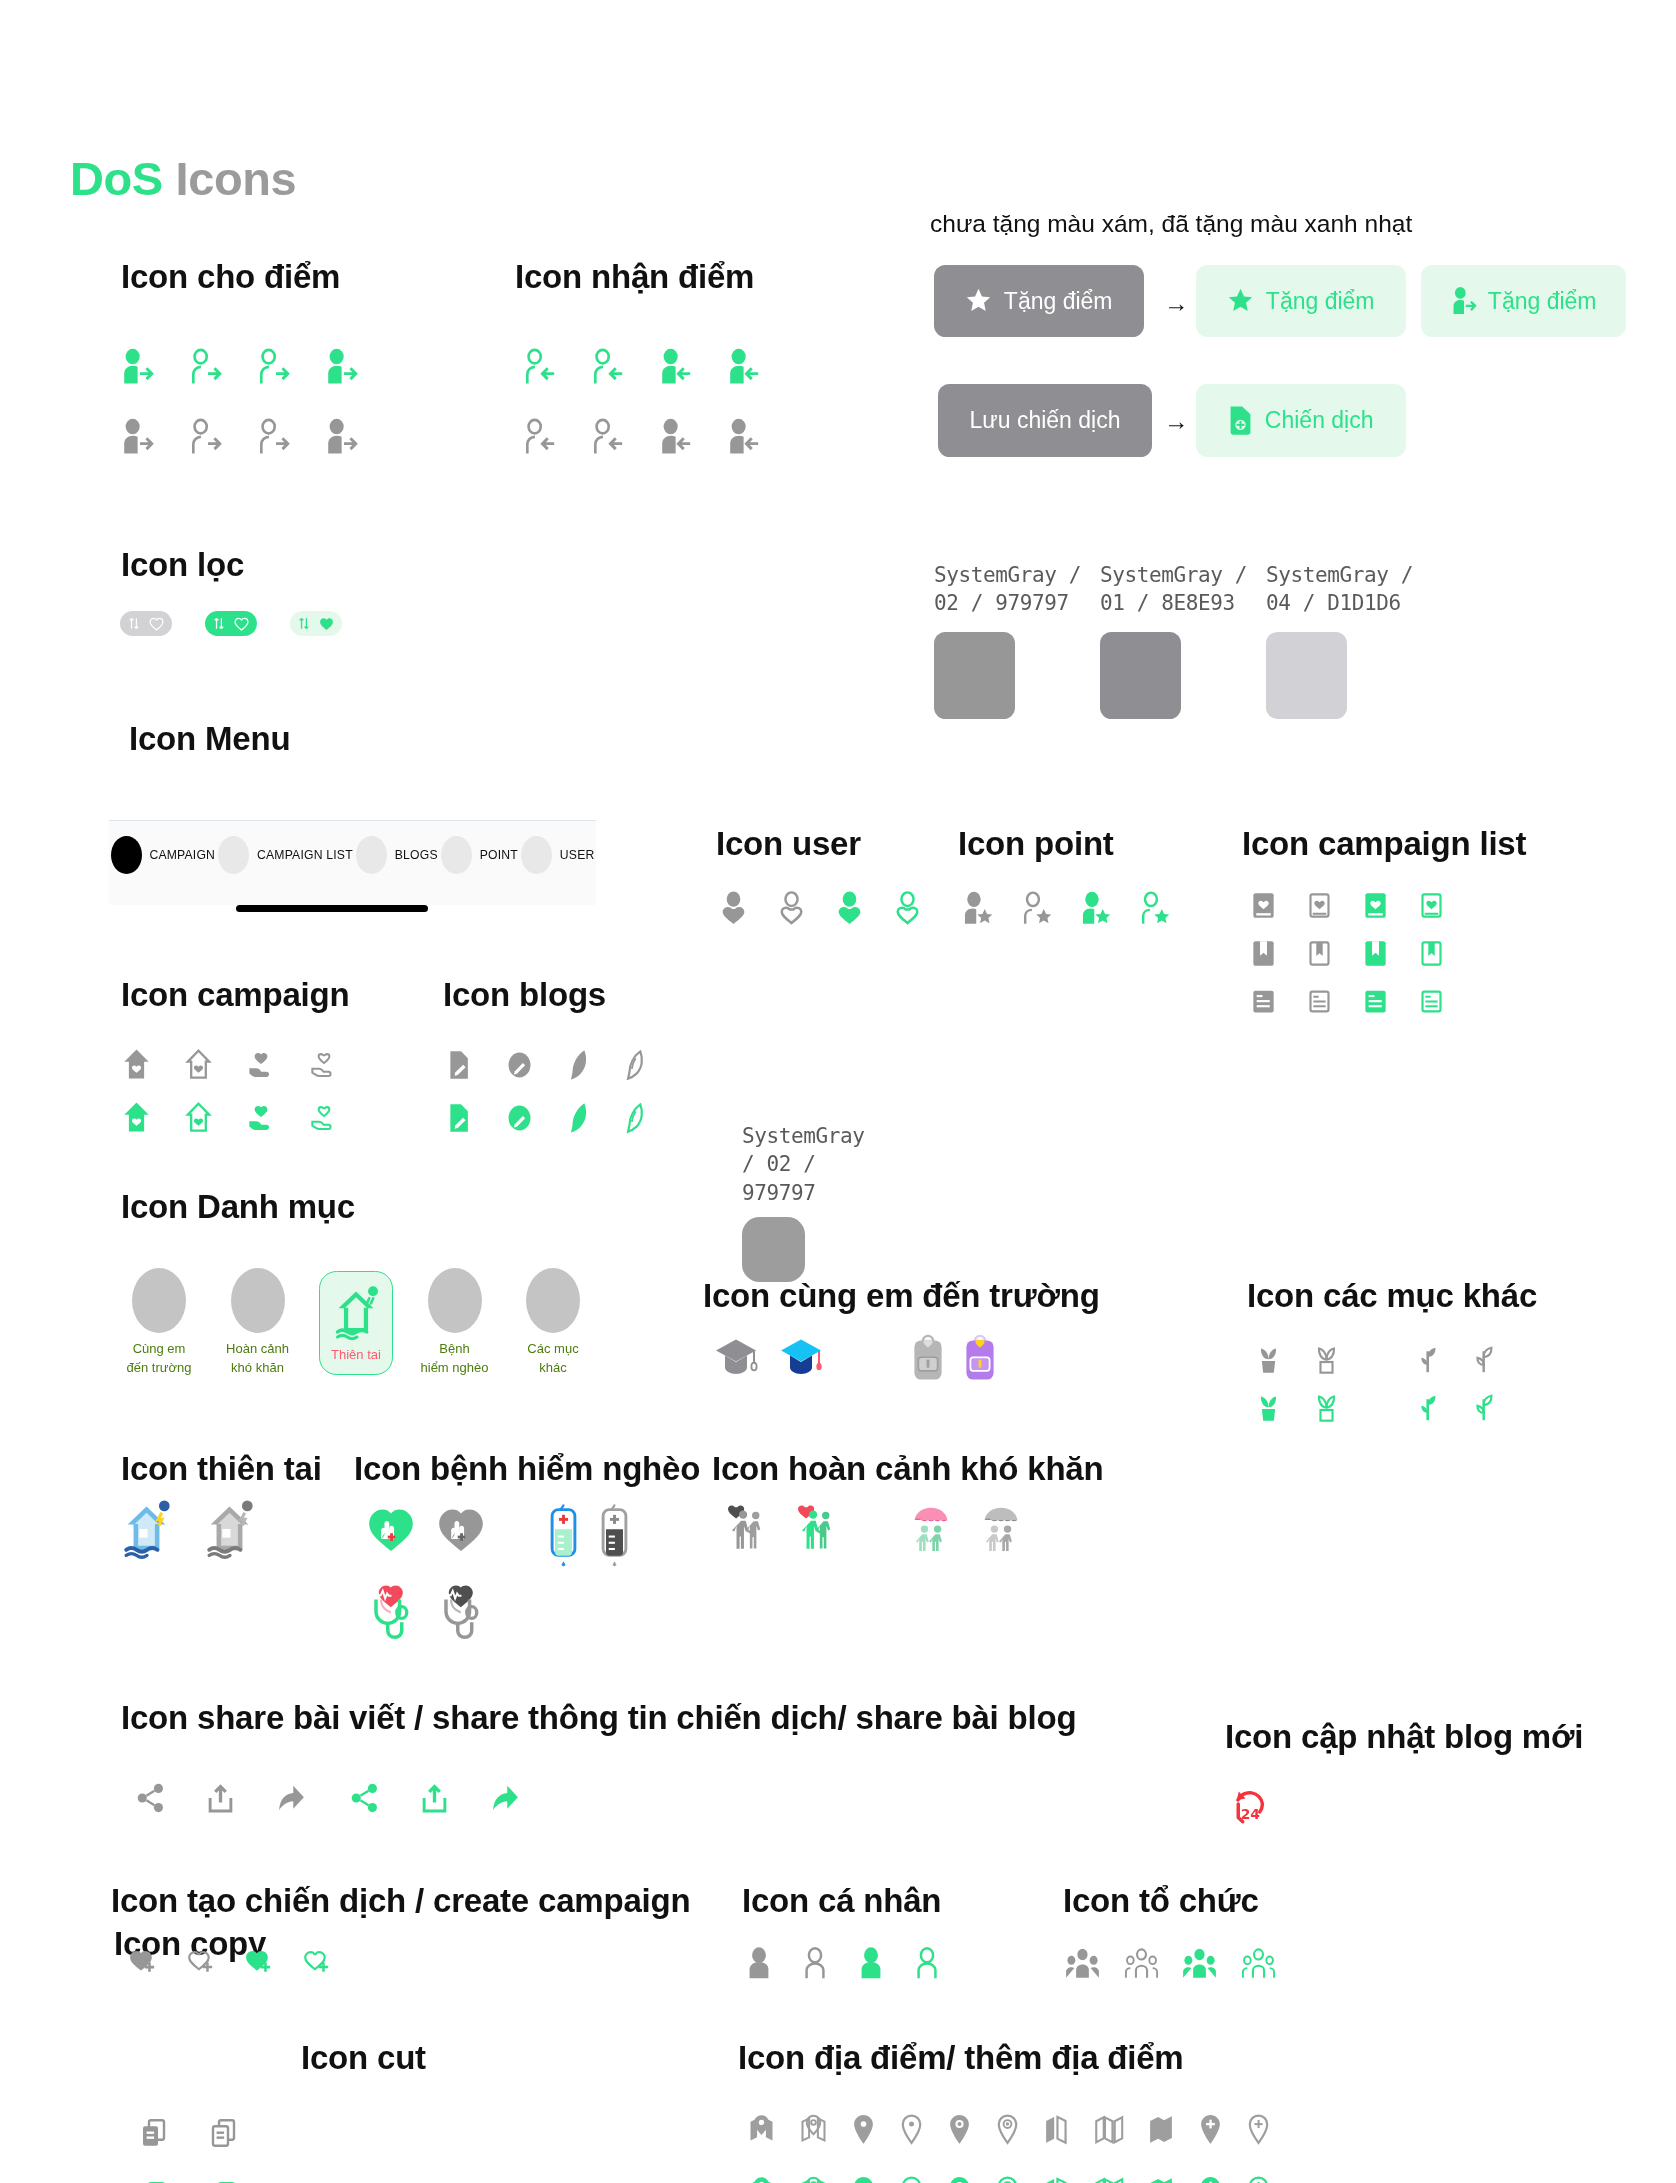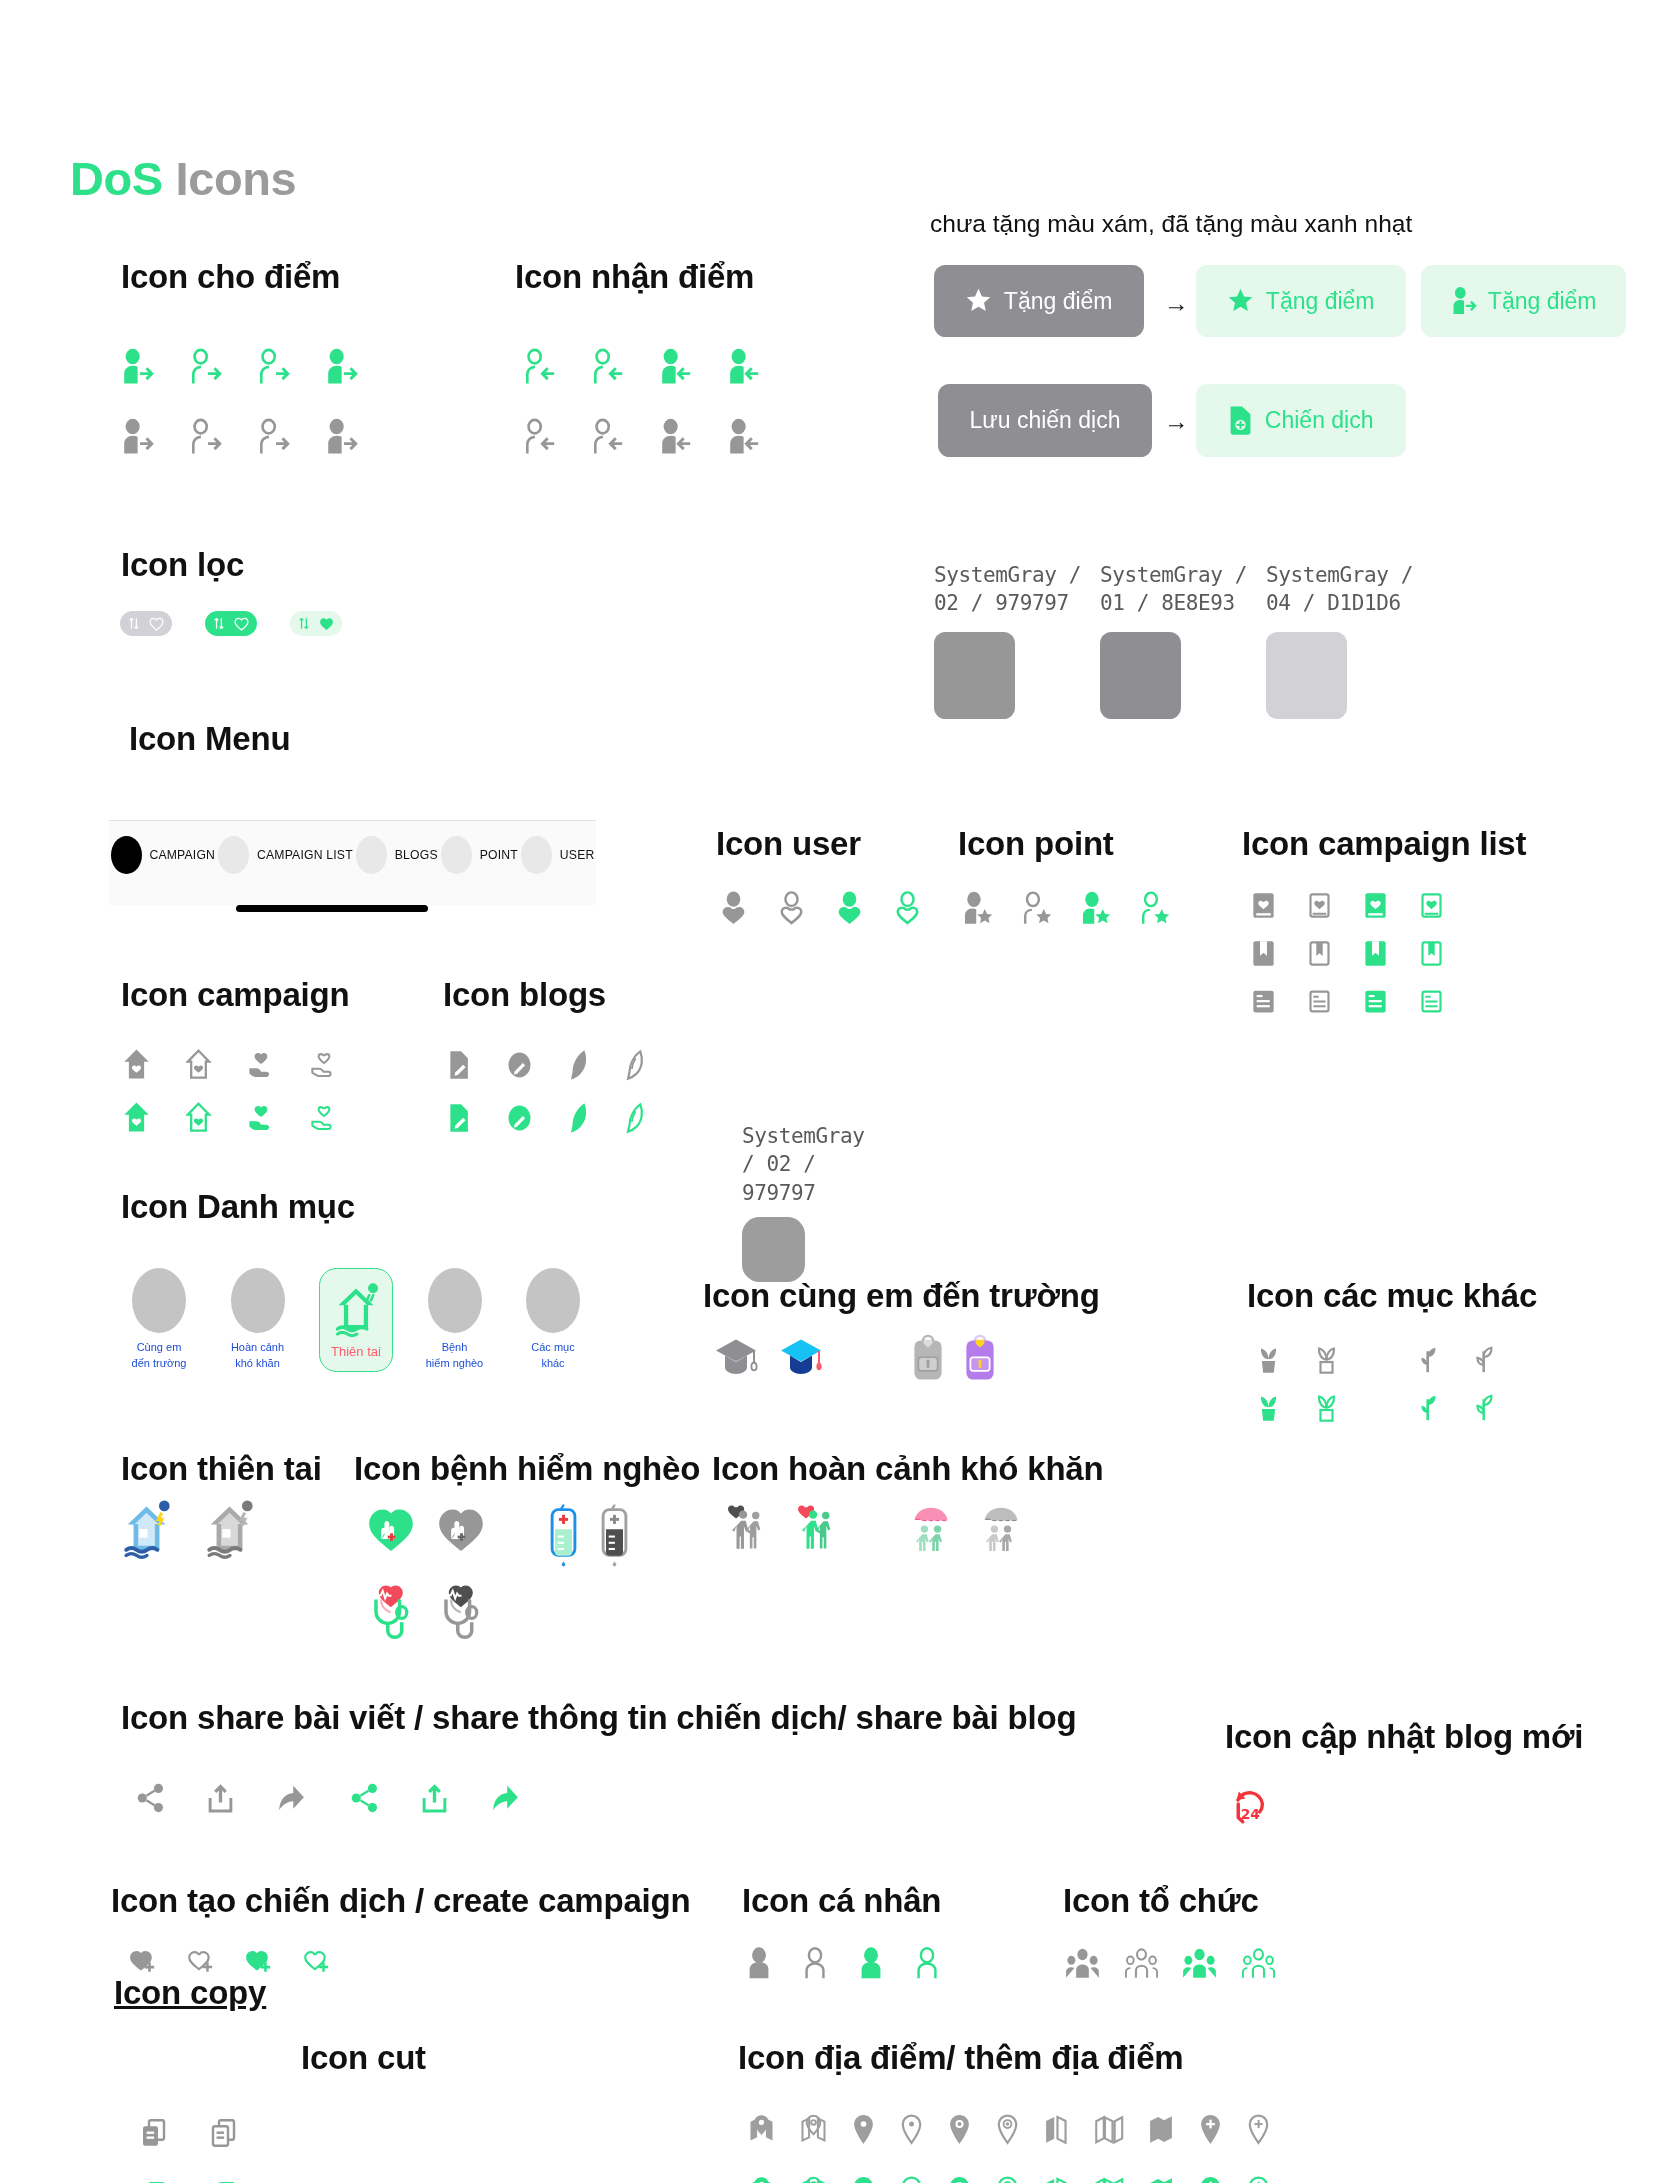--- a/index.html
+++ b/index.html
@@ -92,21 +92,21 @@
   .tabdot.active { background:#000; }
   .tablabel { font-size: 12.2px; color:#111; letter-spacing:0.2px; white-space:nowrap; }
   .home-indicator {
     height: 7px; border-radius: 3.5px; background:#000;
     margin: 10.5px auto 0; width: 192px;
   }
 
   
   .cat { display:flex; flex-direction:column; align-items:center; width: 74px; }
   .cat-circle { width: 54px; height: 65px; border-radius:50%; background:#C4C4C4; }
-  .cat-label { font-size:11px; color:#1d4ed8; text-align:center; line-height:1.45; margin-top:7px; white-space:pre-line; }
+  .cat-label { font-size:13px; color:#4d7c0f; text-align:center; line-height:1.45; margin-top:7px; white-space:pre-line; }
   .cat-sel {
     width: 74px; border:1.7px solid #2DE08A; background:#E4F9EC;
     border-radius: 17.5px; display:flex; flex-direction:column;
     align-items:center; justify-content:center; padding: 11.4px 0 9.6px;
   }
   .cat-sel .cat-label { color:#FF5A6E; font-size: 13px; margin-top: 4.4px; }
 
   
   .row { display:flex; align-items:center; }
   svg { display:block; overflow: visible; }
@@ -132,21 +132,21 @@
 <div class="abs sec-title" style="left:703px; top:1277px;">Icon cùng em đến trường</div>
 <div class="abs sec-title" style="left:1247px; top:1277px;">Icon các mục khác</div>
 <div class="abs sec-title" style="left:121px; top:1450px;">Icon thiên tai</div>
 <div class="abs sec-title" style="left:354px; top:1450px;">Icon bệnh hiểm nghèo</div>
 <div class="abs sec-title" style="left:712px; top:1450px;">Icon hoàn cảnh khó khăn</div>
 <div class="abs sec-title" style="left:121px; top:1699px;">Icon share bài viết / share thông tin chiến dịch/ share bài blog</div>
 <div class="abs sec-title" style="left:1225px; top:1718px;">Icon cập nhật blog mới</div>
 <div class="abs sec-title" style="left:111px; top:1882px;">Icon tạo chiến dịch / create campaign</div>
 <div class="abs sec-title" style="left:742px; top:1882px;">Icon cá nhân</div>
 <div class="abs sec-title" style="left:1063px; top:1882px;">Icon tổ chức</div>
-<div class="abs sec-title" style="left:114px; top:1974px;text-decoration:underline;">Icon copy</div>
+<div class="abs sec-title" style="left:114px; top:1925px;">Icon copy</div>
 <div class="abs sec-title" style="left:301px; top:2039px;">Icon cut</div>
 <div class="abs sec-title" style="left:738px; top:2039px;">Icon địa điểm/ thêm địa điểm</div>
 
 <div class="abs note-top" style="left:930px; top:210px;">chưa tặng màu xám, đã tặng màu xanh nhạt</div>
 
 <div class="abs btn btn-gray" style="left:934px; top:265px; width:210px; height:72px;">
   <span>
     <svg width="27" height="26" viewBox="0 0 24 24" fill="#ffffff">
         <path d="M12 .8l3.2 7 7.6.8-5.7 5.1 1.6 7.5L12 17.4 5.3 21.2l1.6-7.5L1.2 8.6l7.6-.8z"></path>
       </svg>

